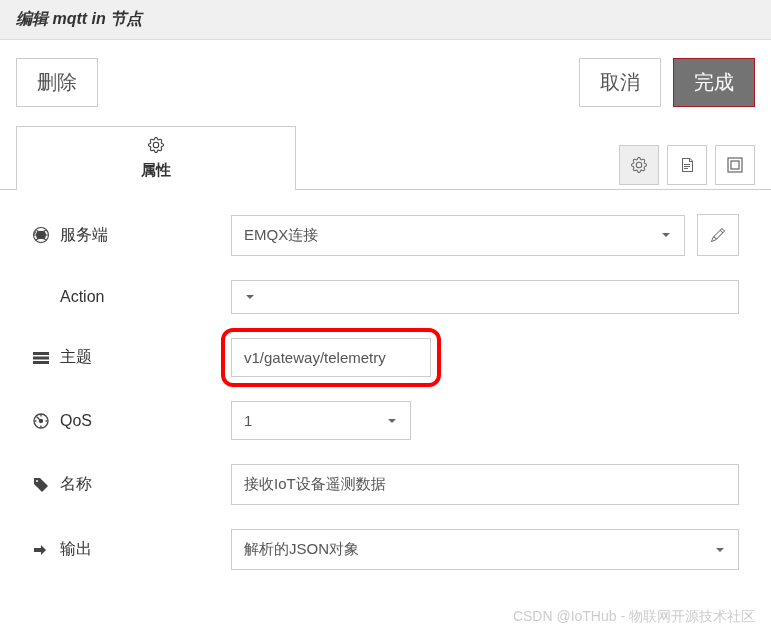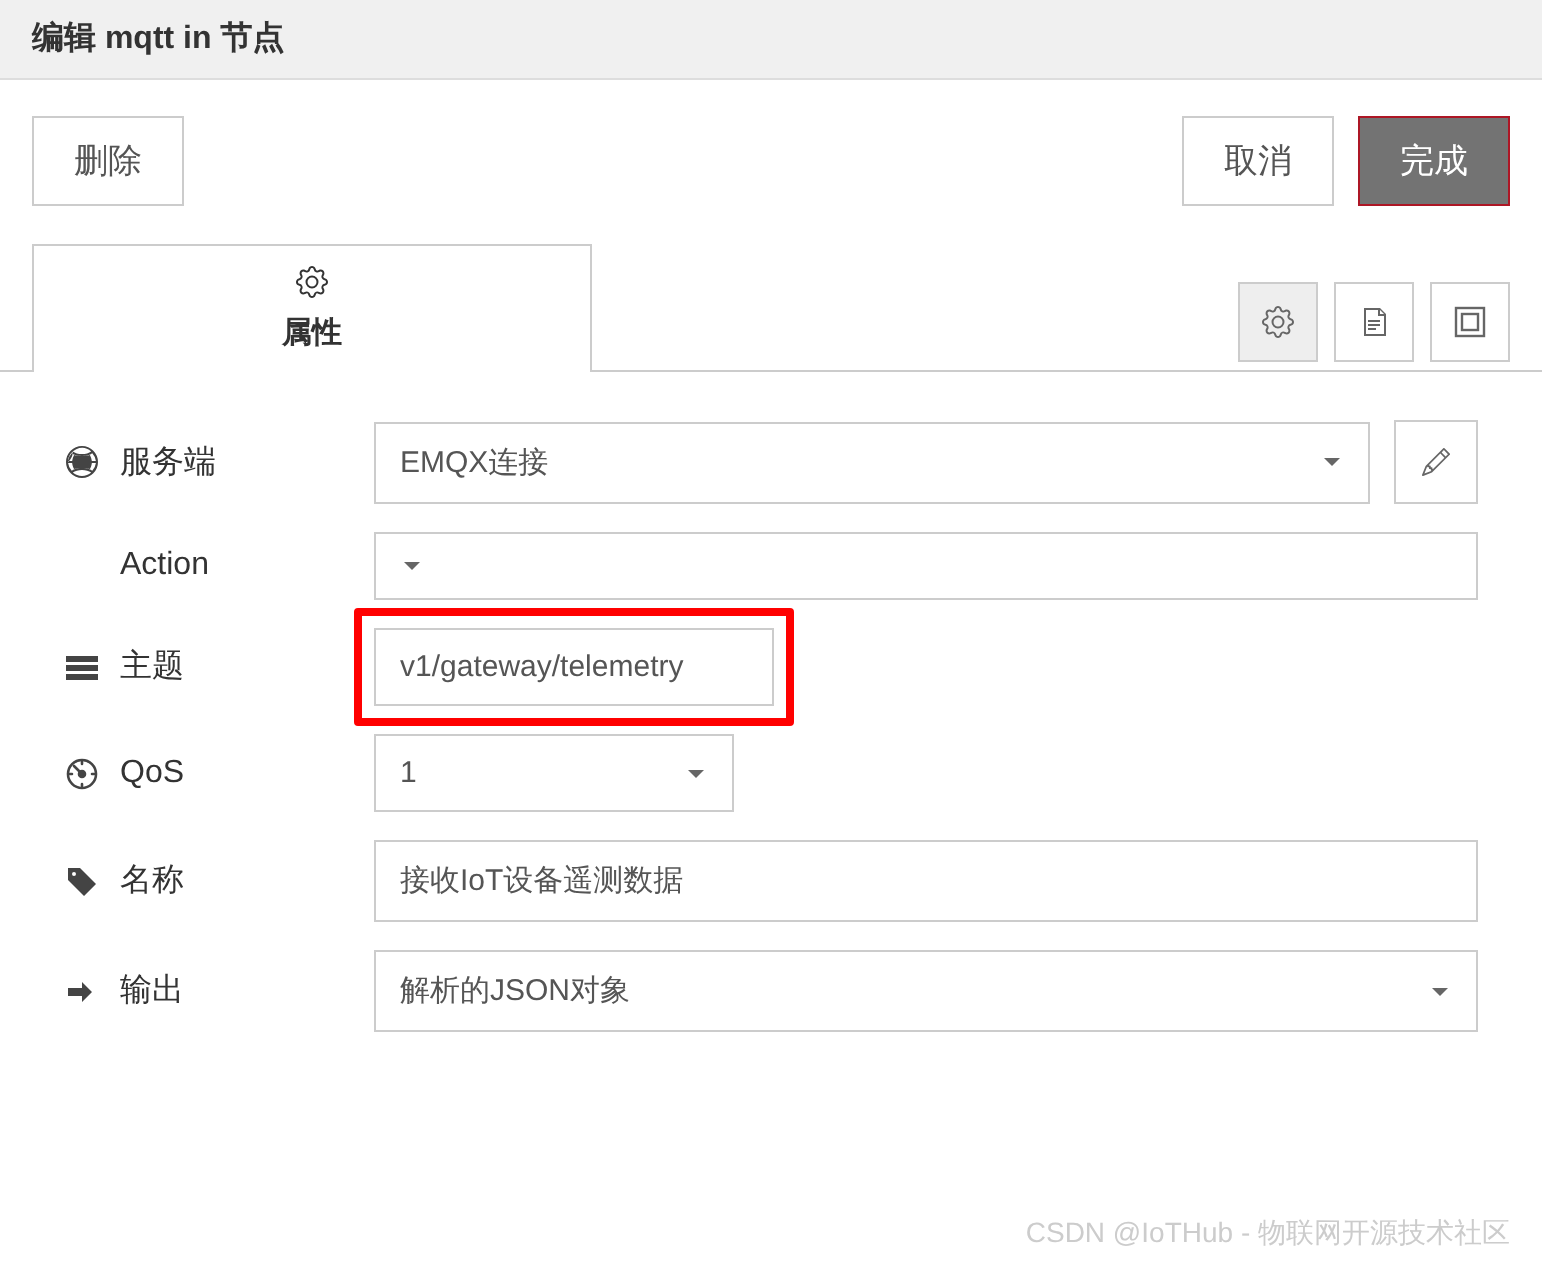--- a/index.html
+++ b/index.html
@@ -17,32 +17,33 @@
     .header {
       height: 40px;
       background: #f0f0f0;
       border-bottom: 1px solid #ddd;
       display: flex;
       align-items: center;
       padding: 0 16px;
       font-size: 16px;
       font-weight: 600;
       color: #333;
+      font-style: italic;
     }
     .button-bar {
       display: flex;
       justify-content: space-between;
       align-items: center;
       padding: 18px 16px;
     }
     .btn {
       border: 1px solid #ccc;
       background: #fff;
       padding: 10px 20px;
-      font-size: 17px;
+      font-size: 20px;
       color: #555;
       cursor: pointer;
     }
     .btn-primary {
       background: #737373;
       border-color: #ad1625;
       color: #fff;
     }
     .btn-group-right {
       display: flex;
@@ -89,21 +90,22 @@
     }
     .icon-btn.active {
       background: #eee;
     }
     .form {
       padding: 24px 32px;
     }
     .form-row {
       display: flex;
       align-items: center;
-      margin-bottom: 14px;
+      margin-bottom: 24px;
+      gap: 44px;
     }
     .form-label {
       width: 155px;
       display: flex;
       align-items: center;
       gap: 10px;
       font-size: 16px;
       color: #333;
     }
     .form-label .icon {
@@ -146,21 +148,21 @@
       background: #fff;
       display: flex;
       align-items: center;
       justify-content: center;
       cursor: pointer;
       color: #666;
       flex-shrink: 0;
     }
     .highlighted {
       border: 4px solid #ff0000;
-      border-radius: 2px;
+      border-radius: 12px;
       padding: 6px;
       margin: -10px;
       margin-right: 260px;
     }
     .highlighted .input {
       width: 200px;
     }
     .watermark {
       position: absolute;
       bottom: 8px;

